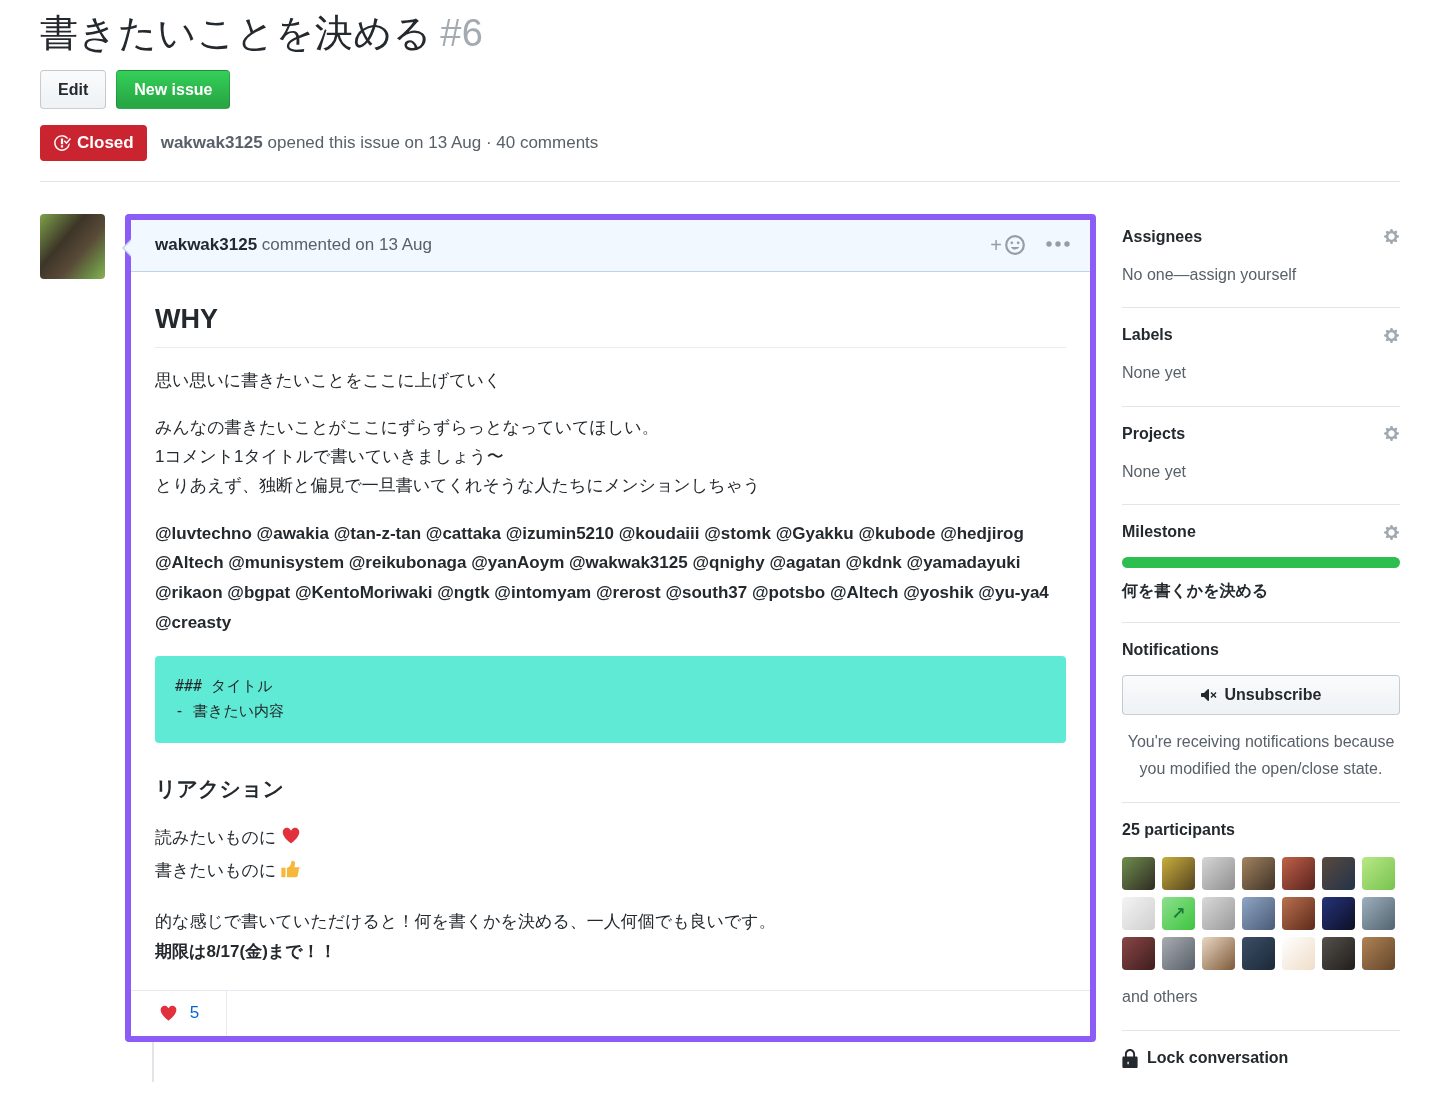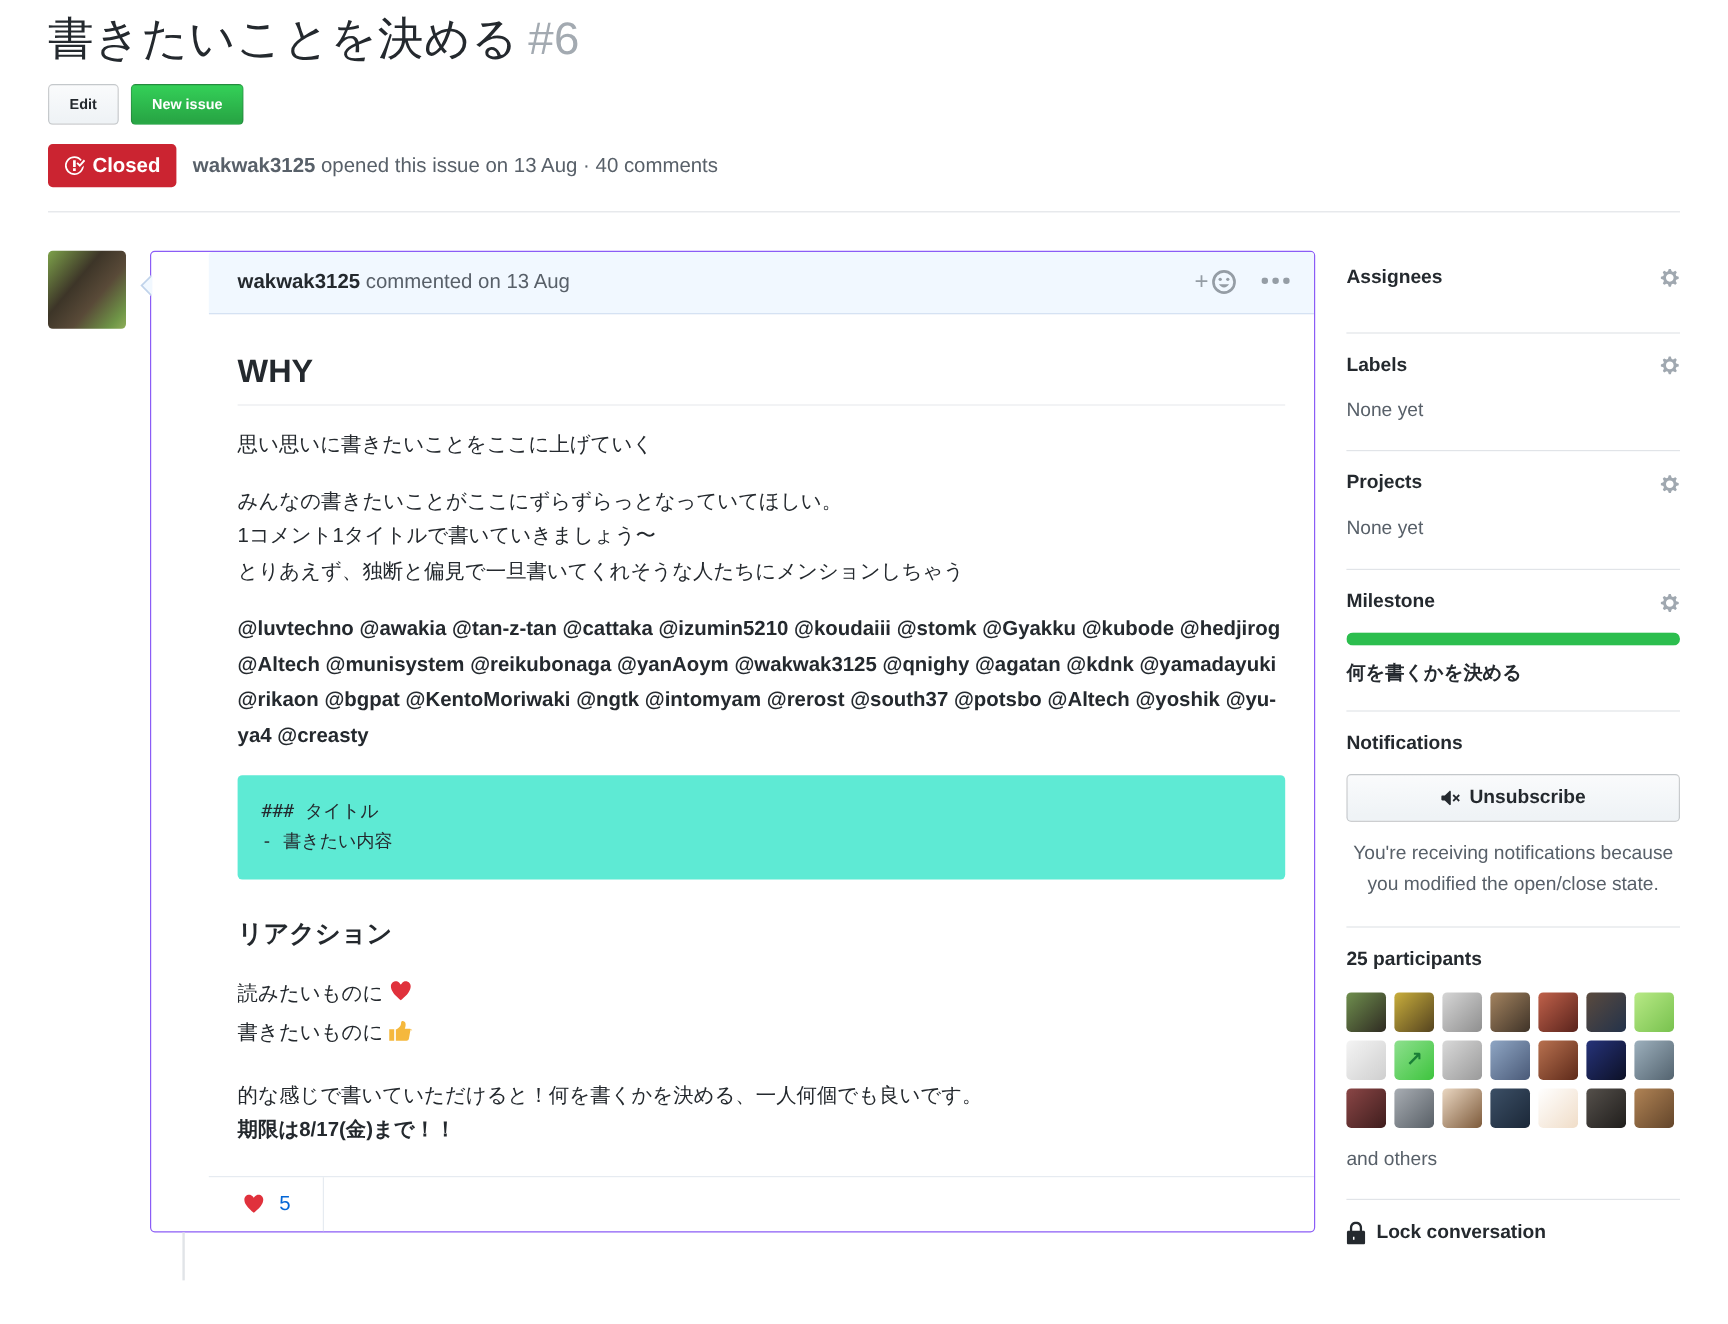--- a/index.html
+++ b/index.html
@@ -11,42 +11,42 @@
     font-size:17px;
   }
   .container { padding:0 40px; }
 
   
   .issue-header { padding-top:10px; }
   .header-row { display:flex; justify-content:space-between; align-items:flex-start;flex-direction:column; }
   .issue-title { font-size:38px; font-weight:400; margin:0; line-height:1.25; letter-spacing:0.5px; }
   .issue-number { color:#a3aab1; font-weight:300; margin-left:8px; }
   .header-btns { display:flex; gap:10px; padding-top:12px; flex-shrink:0; }
-  .btn { font-size:12px; font-weight:700; padding:9px 17px; border-radius:4px;
+  .btn { font-size:16px; font-weight:700; padding:9px 17px; border-radius:4px;
          border:1px solid rgba(27,31,35,0.2); cursor:pointer; line-height:1.2;
          font-family:inherit; }
   .btn-default { background:linear-gradient(-180deg,#fafbfc,#eff3f6 90%); color:#24292e; }
   .btn-green   { background:linear-gradient(-180deg,#34d058,#28a745 90%); color:#fff; }
   .meta-row { display:flex; align-items:center; gap:14px; margin-top:16px;
               padding-bottom:20px; border-bottom:1px solid #e1e4e8; }
   .state-badge { background:#cb2431; color:#fff; font-weight:600; font-size:17px;
                  padding:8px 13px; border-radius:4px; display:inline-flex;
                  align-items:center; gap:6px; }
   .meta-text { color:#586069; }
   .meta-author { font-weight:700; }
 
   
   .main { display:flex; margin-top:32px; align-items:flex-start; }
   .thread { flex:1; display:flex; position:relative; margin-right:26px; }
   .thread::after { content:""; position:absolute; left:112px; top:100%;
                    width:2px; height:40px; background:#e1e4e8; }
   .avatar-lg { width:65px; height:65px; border-radius:4px; flex-shrink:0; margin-right:20px;
                background:linear-gradient(130deg,#7da24a 0%,#3d3528 38%,#594a38 62%,#6f9547 88%,#8fae59 100%); }
 
-  .comment { flex:1; border:1px solid #8b5cf6; border-radius:4px; background:#fff; position:relative;padding-left:48px; }
+  .comment { flex:1; border:6px solid #8b5cf6; border-radius:4px; background:#fff; position:relative; }
   .caret-outer { position:absolute; top:19px; left:-9px; width:0; height:0;
                  border-style:solid; border-width:9px 9px 9px 0;
                  border-color:transparent #c0d3eb transparent transparent; }
   .caret-inner { position:absolute; top:20px; left:-7px; width:0; height:0;
                  border-style:solid; border-width:8px 8px 8px 0;
                  border-color:transparent #f1f8ff transparent transparent; }
   .comment-header { background:#f1f8ff; border-bottom:1px solid #c0d3eb;
                     border-radius:3px 3px 0 0; padding:14px 20px 14px 24px;
                     display:flex; justify-content:space-between; align-items:center;
                     color:#586069; }
@@ -192,20 +192,21 @@
 
     <div class="sidebar">
 
       <div class="side-section">
         <div class="side-heading">
           <span>Assignees</span>
           <button class="gear-btn"><svg viewBox="0 0 14 16" width="17" height="17" aria-hidden="true">
                 <path fill="#a0a8b0" d="M14 8.77v-1.6l-1.94-.64-.45-1.09.88-1.84-1.13-1.13-1.81.91-1.09-.45-.69-1.92h-1.6l-.63 1.94-1.11.45-1.84-.88-1.13 1.13.91 1.81-.45 1.09L0 7.23v1.59l1.94.64.45 1.09-.88 1.84 1.13 1.13 1.81-.91 1.09.45.69 1.92h1.59l.63-1.94 1.11-.45 1.84.88 1.13-1.13-.92-1.81.47-1.09L14 8.75v.02zM7 11c-1.66 0-3-1.34-3-3s1.34-3 3-3 3 1.34 3 3-1.34 3-3 3z"></path>
               </svg></button>
         </div>
+        <div class="side-muted">No one—assign yourself</div>
       </div>
 
       <div class="side-section">
         <div class="side-heading">
           <span>Labels</span>
           <button class="gear-btn"><svg viewBox="0 0 14 16" width="17" height="17" aria-hidden="true">
                 <path fill="#a0a8b0" d="M14 8.77v-1.6l-1.94-.64-.45-1.09.88-1.84-1.13-1.13-1.81.91-1.09-.45-.69-1.92h-1.6l-.63 1.94-1.11.45-1.84-.88-1.13 1.13.91 1.81-.45 1.09L0 7.23v1.59l1.94.64.45 1.09-.88 1.84 1.13 1.13 1.81-.91 1.09.45.69 1.92h1.59l.63-1.94 1.11-.45 1.84.88 1.13-1.13-.92-1.81.47-1.09L14 8.75v.02zM7 11c-1.66 0-3-1.34-3-3s1.34-3 3-3 3 1.34 3 3-1.34 3-3 3z"></path>
               </svg></button>
         </div>
         <div class="side-muted">None yet</div>

